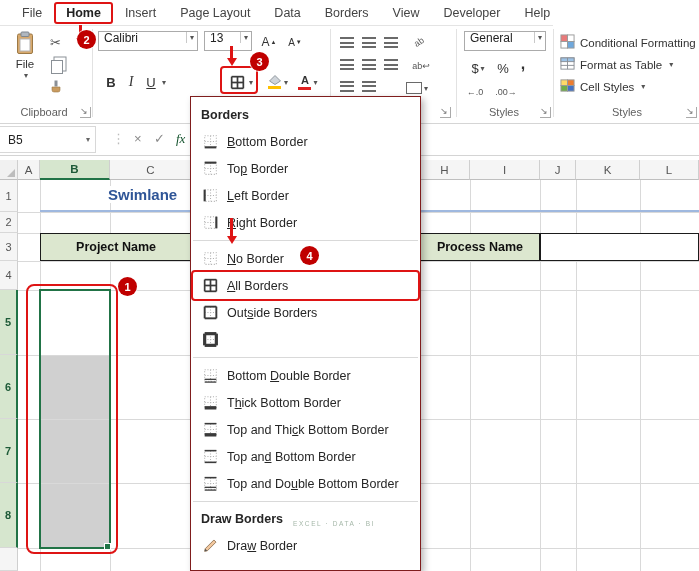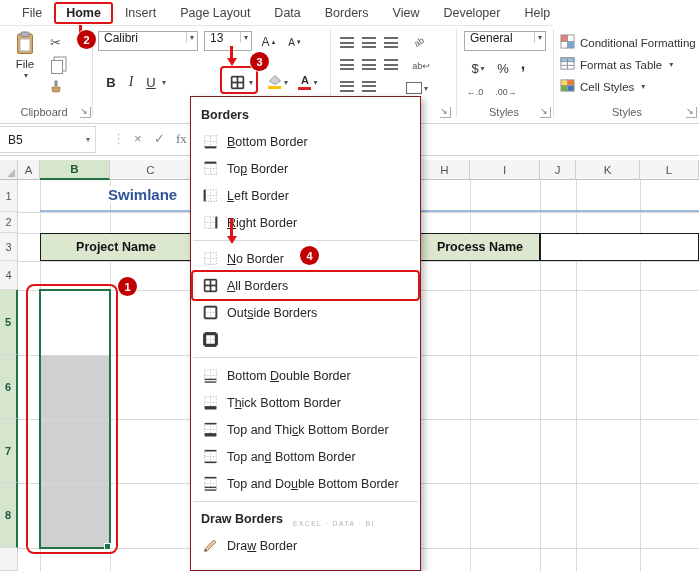--- a/index.html
+++ b/index.html
@@ -241,21 +241,21 @@
   </div>
 
   <div class="fbar">
     <div class="namebox">
       <span>B5</span>
       <span class="cbx">▾</span>
     </div>
     <div class="fico" style="left:112px;color:#bbb">⋮</div>
     <div class="fico" style="left:134px">×</div>
     <div class="fico" style="left:154px">✓</div>
-    <div class="fico" style="left:176px;font-family:'Liberation Serif',serif;color:#737373">fx</div>
+    <div class="fico" style="left:176px;font-family:'Liberation Serif',serif;font-style:italic;color:#14532d">fx</div>
     <div style="position:absolute;left:198px;top:3px;height:25px;width:1px;background:#E0E0E0"></div>
   </div>
 
   <div class="sheet">
     <div class="corner"></div>
 
     <div class="fillcell" style="left:41px;top:196px;width:68px;height:192px;background:#D0D0D0"></div>
 
     <div class="title-underline"></div>
     <div class="sheet-title">Swimlane</div>

